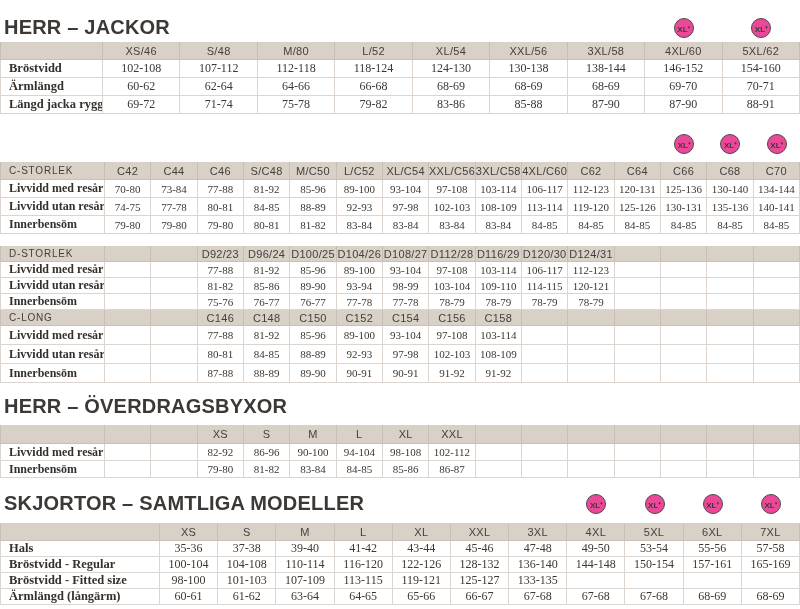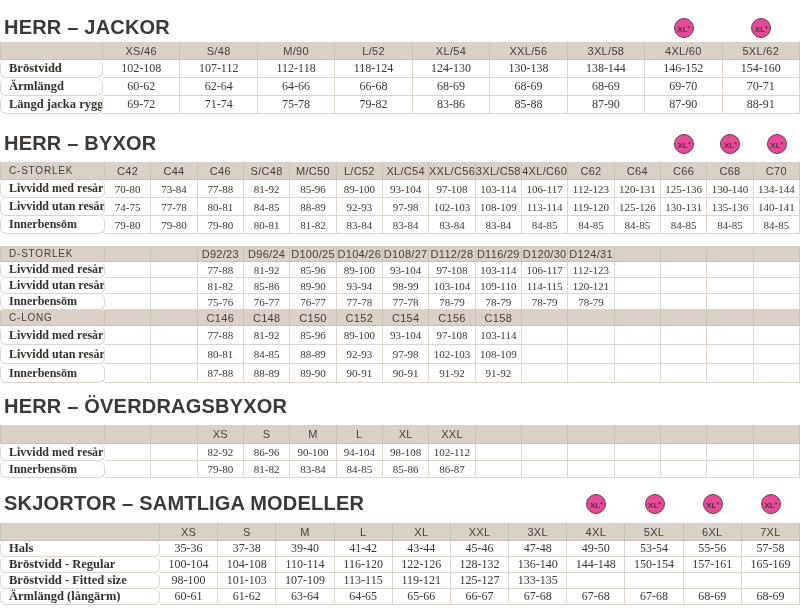--- a/index.html
+++ b/index.html
@@ -39,21 +39,21 @@
   .cell{display:flex;align-items:center;justify-content:center;
     border-right:1px solid var(--cell-border);border-bottom:1px solid var(--cell-border);
     overflow:hidden;white-space:nowrap;}
   .trow .cell:first-child{border-left:1px solid var(--cell-border);}
   .header-cell{background:var(--header-bg);
     border-right:1px solid var(--header-border);border-bottom:1px solid var(--header-border);
     font:400 11px "Liberation Sans",sans-serif;color:var(--header-text);letter-spacing:.3px;}
   .trow .header-cell:first-child{border-left:1px solid var(--header-border);}
   .label-cell{justify-content:flex-start;padding-left:8px;letter-spacing:.8px;font-size:10px;}
   .row-label{justify-content:flex-start;padding-left:8px;
-    font:700 12.5px "Liberation Serif",serif;color:var(--label-text);border-radius:6px;}
+    font:700 12.5px "Liberation Serif",serif;color:var(--label-text);}
   .value-cell{font:400 12px "Liberation Serif",serif;color:var(--value-text);}
   .grid-b .value-cell{font-size:11px;}
   .grid-b .row-label{font-size:12px;}
 
   
   [data-table-id="jackor"] .cell{height:18px;}
   [data-table-id="byxor-c"] .cell{height:18px;}
   [data-table-id="byxor-d"] .cell{height:16px;}
   [data-table-id="byxor-clong"] .header-cell{height:16px;}
   [data-table-id="byxor-clong"] .data-row .cell{height:19px;}
@@ -88,21 +88,21 @@
           <div class="badge-cell" style="grid-column: 10;">
             <span class="xl-badge">XL⁺</span>
           </div>
         </div>
       </div>
       <div class="size-table" data-table-id="jackor">
         <div class="trow header-row grid-a">
           <div class="cell header-cell label-cell"></div>
           <div class="cell header-cell">XS/46</div>
           <div class="cell header-cell">S/48</div>
-          <div class="cell header-cell">M/90</div>
+          <div class="cell header-cell">M/80</div>
           <div class="cell header-cell">L/52</div>
           <div class="cell header-cell">XL/54</div>
           <div class="cell header-cell">XXL/56</div>
           <div class="cell header-cell">3XL/58</div>
           <div class="cell header-cell">4XL/60</div>
           <div class="cell header-cell">5XL/62</div>
         </div>
         <div class="trow data-row grid-a">
           <div class="cell row-label">Bröstvidd</div>
           <div class="cell value-cell">102-108</div>
@@ -136,21 +136,20 @@
           <div class="cell value-cell">83-86</div>
           <div class="cell value-cell">85-88</div>
           <div class="cell value-cell">87-90</div>
           <div class="cell value-cell">87-90</div>
           <div class="cell value-cell">88-91</div>
         </div>
       </div>
     </section>
     <section class="section section-byxor">
       <div class="section-header">
-        <h2 class="section-title">HERR – BYXOR</h2>
         <div class="badge-strip grid-b">
           <div class="badge-cell" style="grid-column: 14;">
             <span class="xl-badge">XL⁺</span>
           </div>
           <div class="badge-cell" style="grid-column: 15;">
             <span class="xl-badge">XL⁺</span>
           </div>
           <div class="badge-cell" style="grid-column: 16;">
             <span class="xl-badge">XL⁺</span>
           </div>

